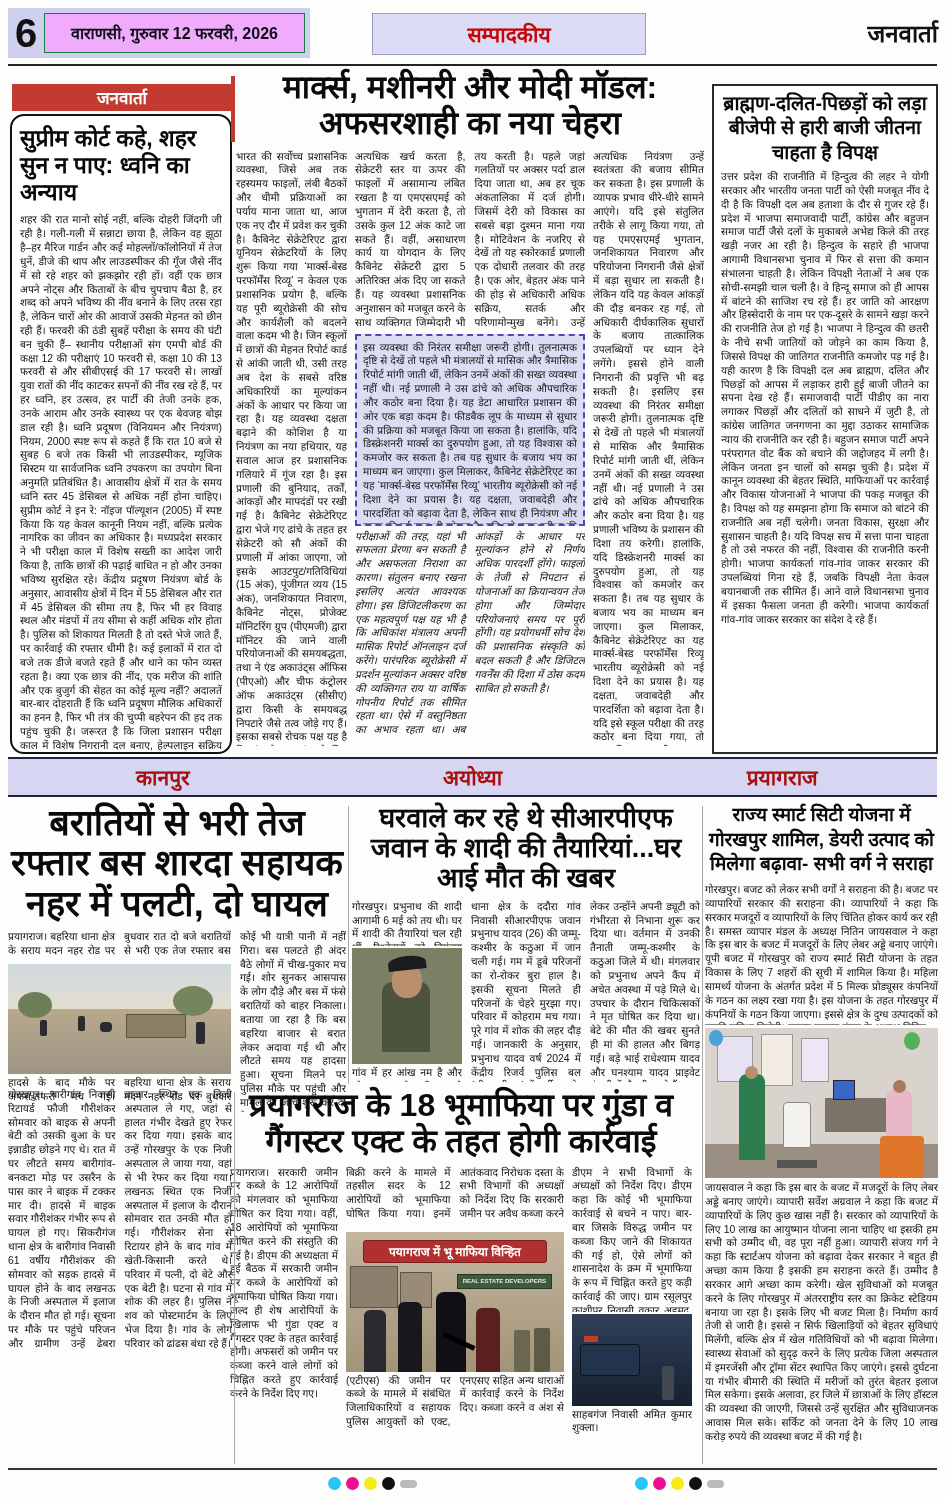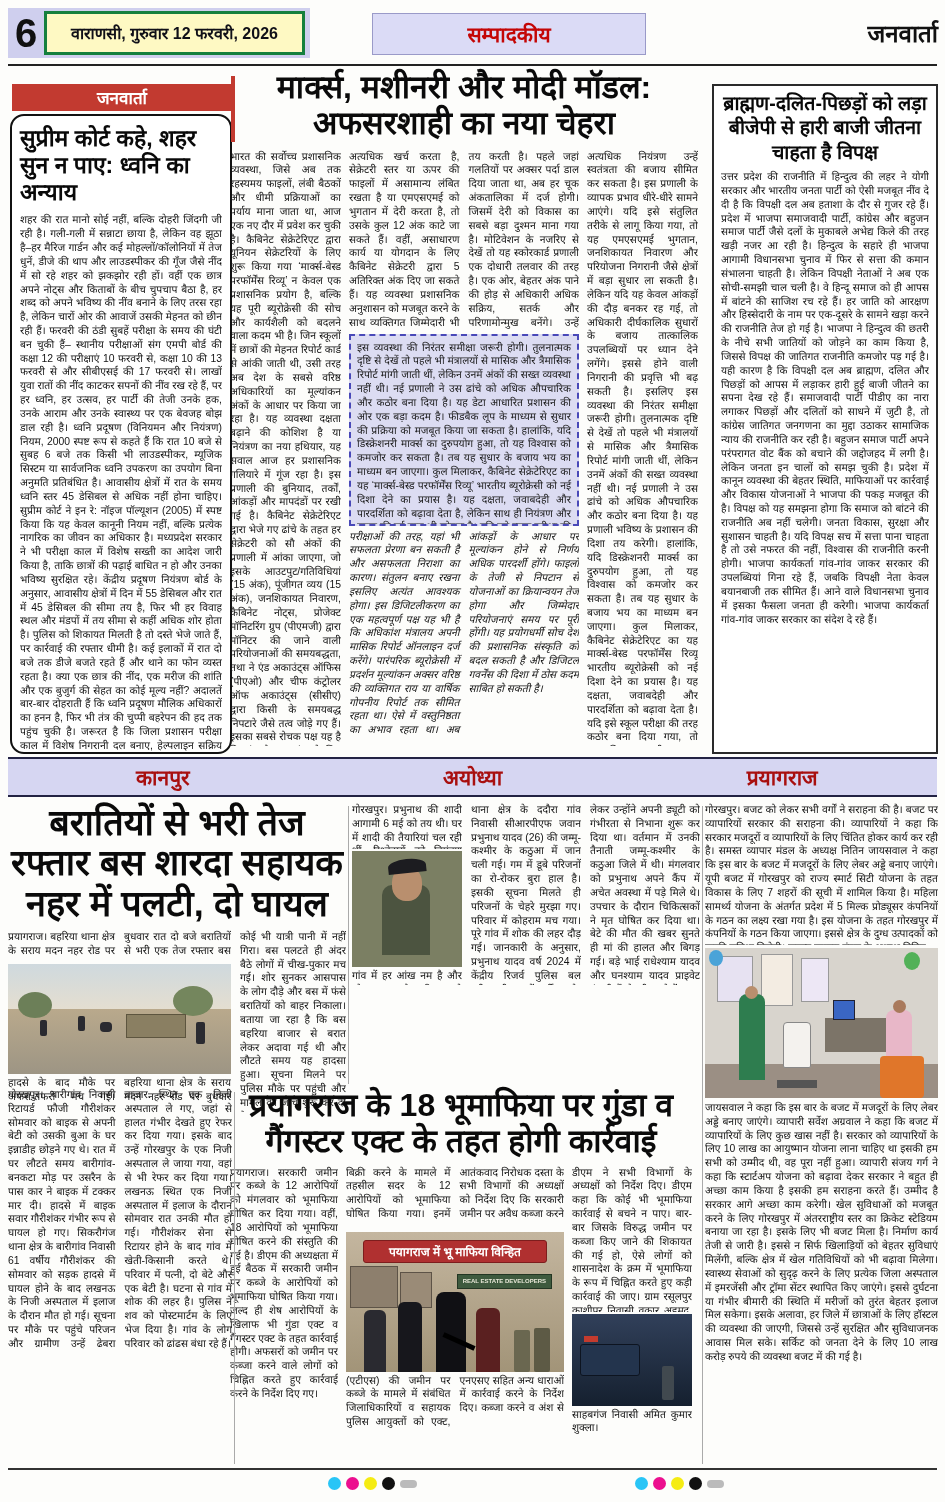--- a/index.html
+++ b/index.html
@@ -4,30 +4,30 @@
 <style>
   html,body{margin:0;padding:0;}
   body{width:945px;height:1502px;position:relative;background:#fdfdfb;font-family:"Liberation Sans",sans-serif;color:#1a1a1a;overflow:hidden;}
   .abs{position:absolute;}
   .body-txt{font-size:10.4px;line-height:1.33;text-align:justify;overflow:hidden;color:#141414;word-break:break-word;}
   .cols2{column-count:2;column-gap:9px;column-fill:auto;}
   .hl{font-weight:bold;color:#090909;text-align:center;}
   
   .hdr-left{left:8px;top:8px;width:302px;height:50px;background:#cfcfee;display:flex;align-items:center;}
   .pgnum{font-size:40px;font-weight:bold;color:#111;width:36px;text-align:center;line-height:1;}
-  .datebox{flex:1;height:38px;margin-right:5px;background:#fef9c3;border:3px solid #15803d;display:flex;align-items:center;justify-content:center;font-size:16px;font-weight:bold;color:#101018;}
+  .datebox{flex:1;height:38px;margin-right:5px;background:#f0abfc;border:1px solid #15803d;display:flex;align-items:center;justify-content:center;font-size:16px;font-weight:bold;color:#101018;}
   .secbox{left:372px;top:13px;width:272px;height:40px;background:#dbdbf6;border:1px solid #9a9ac8;display:flex;align-items:center;justify-content:center;font-size:21px;font-weight:bold;color:#c40606;}
   .masthead{left:820px;top:16px;width:118px;text-align:right;font-size:24px;font-weight:bold;color:#111;}
   .hdr-rule{left:8px;top:64px;width:929px;height:2px;background:#222;}
   
   .red-banner{left:12px;top:84px;width:220px;height:27px;background:#c23a30;color:#fff;display:flex;align-items:center;justify-content:center;font-size:17px;font-weight:bold;}
   .left-box{left:10px;top:114px;width:222px;height:640px;border:2px solid #111;border-radius:14px;padding:7px 8px;box-sizing:border-box;background:#fff;}
   .left-box h2{margin:2px 0 7px;font-size:23px;line-height:1.18;text-align:left;}
   
-  .ed{left:230px;top:70px;width:468px;height:684px;}
+  .ed{left:236px;top:70px;width:468px;height:684px;}
   .ed h1{margin:0 0 8px;font-size:32px;line-height:1.12;text-align:center;color:#0a0a0a;}
   .ed-red-tick{left:231px;top:76px;width:4px;height:66px;background:#c23a30;}
   .ed-body{display:flex;gap:8px;height:596px;}
   .ed-col{width:111px;height:100%;}
   .ed-mid{width:230px;display:flex;flex-direction:column;}
   .ed-mid-top{height:180px;}
   .hlbox{background:#dcdcf2;border:2px dashed #4949b8;padding:5px 6px;height:178px;margin:4px 0;overflow:hidden;font-size:10.4px;line-height:1.33;text-align:justify;}
   .ed-mid-bot{flex:1;font-style:italic;}
   
   .right-box{left:712px;top:84px;width:226px;height:670px;border:2px solid #2a2a2a;padding:5px 7px;box-sizing:border-box;background:#fff;}
@@ -122,36 +122,38 @@
         <div class="fig" style="left:92px;top:58px;width:12px;height:10px;border-radius:4px;"></div>
         <div class="fig" style="right:26px;top:58px;width:9px;height:22px;"></div>
       </div>
       <div class="body-txt cols2" style="flex:1;">हादसे के बाद मौके पर अफरा-तफरी मच गई। बहरिया थाना क्षेत्र के सराय मदन नहर रोड पर बुधवार रात दो बजे बरातियों से भरी एक तेज रफ्तार बस की रफ्तार काफी तेज थी। अचानक चालक का संतुलन बिगड़ गया, जिससे बस शारदा सहायक नहर में पलट गई। नहर में पानी था, लेकिन सौभाग्य से</div>
     </div>
     <div class="body-txt" style="width:106px;">कोई भी यात्री पानी में नहीं गिरा। बस पलटते ही अंदर बैठे लोगों में चीख-पुकार मच गई। शोर सुनकर आसपास के लोग दौड़े और बस में फंसे बरातियों को बाहर निकाला। बताया जा रहा है कि बस बहरिया बाजार से बरात लेकर अदावा गई थी और लौटते समय यह हादसा हुआ। सूचना मिलने पर पुलिस मौके पर पहुंची और मामले की जांच शुरू कर दी है।</div>
   </div>
 </div>
 
 <div class="abs art crpf">
+  <h2>घरवाले कर रहे थे सीआरपीएफ जवान के शादी की तैयारियां...घर आई मौत की खबर</h2>
   <div class="crpfbody">
     <div style="display:flex;flex-direction:column;">
       <div class="body-txt" style="height:46px;">गोरखपुर। प्रभुनाथ की शादी आगामी 6 मई को तय थी। घर में शादी की तैयारियां चल रही थीं, रिश्तेदारों को निमंत्रण दिया जा चुका था। लेकिन इस दुखद घटना ने खुशियों को मातम में बदल दिया।</div>
       <div class="photo" style="height:116px;margin:2px 0;background:#7b7f63;">
         <div class="abs" style="left:30px;top:34px;width:48px;height:70px;background:#4c5440;border-radius:10px 10px 0 0;"></div>
         <div class="abs" style="left:40px;top:16px;width:30px;height:34px;background:#b98f6e;border-radius:45%;"></div>
         <div class="abs" style="left:36px;top:8px;width:38px;height:14px;background:#1c1c20;border-radius:50% 50% 0 0;transform:rotate(-6deg);"></div>
       </div>
       <div class="body-txt" style="flex:1;">गांव में हर आंख नम है और लोग जवान के परिवार को ढांढस बंधा रहे हैं।</div>
     </div>
     <div class="body-txt">थाना क्षेत्र के ददौरा गांव निवासी सीआरपीएफ जवान प्रभुनाथ यादव (26) की जम्मू-कश्मीर के कठुआ में जान चली गई। गम में डूबे परिजनों का रो-रोकर बुरा हाल है। इसकी सूचना मिलते ही परिजनों के चेहरे मुरझा गए। परिवार में कोहराम मच गया। पूरे गांव में शोक की लहर दौड़ गई। जानकारी के अनुसार, प्रभुनाथ यादव वर्ष 2024 में केंद्रीय रिजर्व पुलिस बल (सीआरपीएफ) में भर्ती हुए थे। कम समय में ही देश सेवा का जज्बा</div>
     <div class="body-txt">लेकर उन्होंने अपनी ड्यूटी को गंभीरता से निभाना शुरू कर दिया था। वर्तमान में उनकी तैनाती जम्मू-कश्मीर के कठुआ जिले में थी। मंगलवार को प्रभुनाथ अपने कैंप में अचेत अवस्था में पड़े मिले थे। उपचार के दौरान चिकित्सकों ने मृत घोषित कर दिया था। बेटे की मौत की खबर सुनते ही मां की हालत और बिगड़ गई। बड़े भाई राधेश्याम यादव और घनश्याम यादव प्राइवेट कंपनी में नौकरी करते हैं।</div>
   </div>
 </div>
 
 <div class="abs art budget">
+  <h2>राज्य स्मार्ट सिटी योजना में गोरखपुर शामिल, डेयरी उत्पाद को मिलेगा बढ़ावा- सभी वर्ग ने सराहा</h2>
   <div class="body-txt" style="height:142px;">गोरखपुर। बजट को लेकर सभी वर्गों ने सराहना की है। बजट पर व्यापारियों सरकार की सराहना की। व्यापारियों ने कहा कि सरकार मजदूरों व व्यापारियों के लिए चिंतित होकर कार्य कर रही है। समस्त व्यापार मंडल के अध्यक्ष नितिन जायसवाल ने कहा कि इस बार के बजट में मजदूरों के लिए लेबर अड्डे बनाए जाएंगे। यूपी बजट में गोरखपुर को राज्य स्मार्ट सिटी योजना के तहत विकास के लिए 7 शहरों की सूची में शामिल किया है। महिला सामर्थ्य योजना के अंतर्गत प्रदेश में 5 मिल्क प्रोड्यूसर कंपनियों के गठन का लक्ष्य रखा गया है। इस योजना के तहत गोरखपुर में कंपनियों के गठन किया जाएगा। इससे क्षेत्र के दुग्ध उत्पादकों को काफी सुविधा मिलेगी। समस्त व्यापार मंडल के अध्यक्ष नितिन</div>
   <div class="photo" style="height:150px;margin:3px 0;background:#d8d4cd;">
     <div class="abs" style="left:0;bottom:0;right:0;height:34px;background:#9b8f84;"></div>
     <div class="abs" style="left:12px;top:8px;width:34px;height:44px;background:#e7e2f2;border:1px solid #999;"></div>
     <div class="abs" style="left:56px;top:6px;width:30px;height:50px;background:#f3ece2;border:1px solid #999;"></div>
     <div class="abs" style="left:96px;top:10px;width:26px;height:42px;background:#ede7f5;border:1px solid #999;"></div>
     <div class="abs" style="right:18px;top:4px;width:16px;height:18px;background:#52b158;border-radius:50%;"></div>
     <div class="abs" style="left:4px;top:2px;width:14px;height:16px;background:#4aa3d8;border-radius:50%;"></div>
     <div class="abs" style="left:34px;top:46px;width:26px;height:86px;background:#2e7d4f;border-radius:8px 8px 0 0;"></div>
     <div class="abs" style="left:40px;top:38px;width:13px;height:13px;background:#b98f6e;border-radius:50%;"></div>

